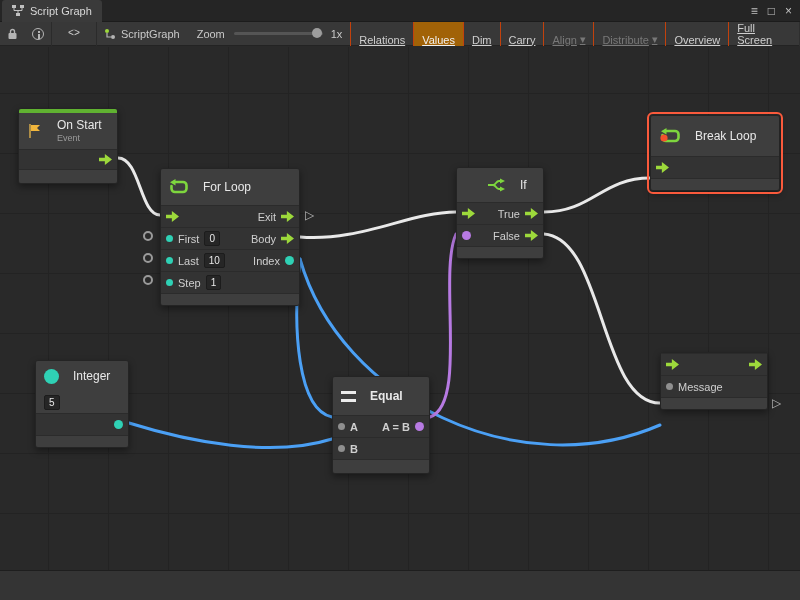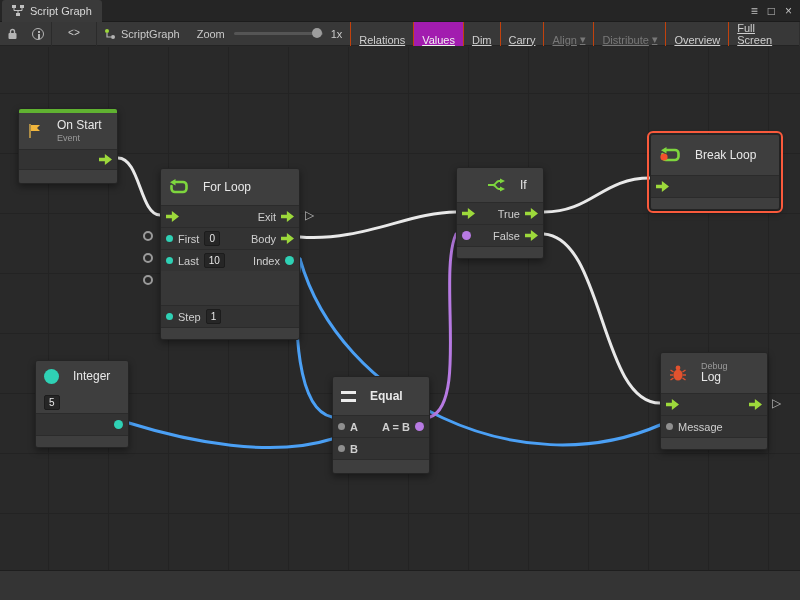--- a/index.html
+++ b/index.html
@@ -11,21 +11,21 @@
   .tab { height:22px; margin-left:2px; padding:0 10px; background:#3a3a3a; border-radius:3px 3px 0 0; display:flex; align-items:center; gap:6px; color:#d8d8d8; font-size:11px; }
   .titlebar-right { margin-left:auto; display:flex; align-items:center; gap:10px; padding-right:8px; color:#c2c2c2; font-size:12px; }
   .titlebar-right span { cursor:default; }
 
   
   .toolbar { position:absolute; top:22px; left:0; width:800px; height:24px; background:#383838; border-bottom:1px solid #232323; display:flex; align-items:center; z-index:30; color:#c9c9c9; font-size:11px; }
   .tb-item { display:flex; align-items:center; height:24px; padding:0 7px; }
   .tb-sep { width:1px; height:24px; background:#2b2b2b; }
   .tb-btn { display:flex; align-items:flex-end; gap:3px; height:24px; padding:0 8px; border-left:1px solid #c2410c; color:#cfcfcf; cursor:default;text-decoration:underline; }
   .tb-btn:last-child { border-right:1px solid #2e2e2e; }
-  .tb-btn.active { background:#a21caf; color:#f0f0f0; }
+  .tb-btn.active { background:#a16207; color:#f0f0f0; }
   .tb-btn.disabled { color:#787878; }
   .slider-track { position:relative; width:92px; height:3px; background:#555; border-radius:2px; margin:0 6px; }
   .slider-knob { position:absolute; top:-4px; left:78px; width:10px; height:10px; border-radius:50%; background:#9d9d9d; }
   .mono { font-family:"Liberation Mono", monospace; font-size:10px; color:#cfcfcf; }
   .info-glyph { width:12px; height:12px; border:1px solid #b5b5b5; border-radius:50%; position:relative; }
   .info-glyph::before { content:""; position:absolute; left:5px; top:2px; width:2px; height:2px; background:#b5b5b5; }
   .info-glyph::after { content:""; position:absolute; left:5px; top:5px; width:2px; height:5px; background:#b5b5b5; }
 
   
   .canvas-bg { position:absolute; top:47px; left:0; width:800px; height:523px; background-color:#292929;
@@ -213,21 +213,21 @@
       <div class="pl">
         <div class="dot small teal"></div>
         <span class="plabel">Last</span>
         <span class="field">10</span>
       </div>
       <div class="pr">
         <span class="plabel">Index</span>
         <div class="dot teal"></div>
       </div>
     </div>
-    <div class="port-row" style="height:22px;margin-top:34px;">
+    <div class="port-row" style="height:22px;">
       <div class="pl">
         <div class="dot small teal"></div>
         <span class="plabel">Step</span>
         <span class="field">1</span>
       </div>
     </div>
     <div class="node-footer" style="height:12px;"></div>
   </div>
 
   <div class="hollow-circle" style="left:143px; top:231px;"></div>
@@ -259,21 +259,21 @@
           <div class="dot purple"></div>
         </div>
       <div class="pr">
         <span class="plabel">False</span>
         <div class="flow-arrow"></div>
       </div>
     </div>
     <div class="node-footer" style="height:12px;"></div>
   </div>
 
-  <div class="node selected" style="left:650px; top:134px; width:130px;">
+  <div class="node selected" style="left:650px; top:115px; width:130px;">
     <div class="node-header" style="height:40px;">
       <svg width="22" height="20" viewBox="0 0 22 20">
         <path d="M6 5 H16 a3.5 3.5 0 0 1 3.5 3.5 v3 a3.5 3.5 0 0 1 -3.5 3.5 H7 a3.5 3.5 0 0 1 -3.5 -3.5 V9" fill="none" stroke="#7ed63e" stroke-width="2.6" stroke-linecap="round"></path>
         <path d="M7.5 2 L2 5.2 L7.5 8.4 Z" fill="#7ed63e"></path>
         <circle cx="5" cy="12" r="3.6" fill="#f4512c"></circle>
       </svg>
       <span class="node-title">Break Loop</span>
     </div>
     <div class="port-row" style="height:22px;">
       <div class="pl">
@@ -317,38 +317,20 @@
     <div class="port-row" style="height:22px;">
       <div class="pl">
         <div class="dot small gray"></div>
         <span class="plabel">B</span>
       </div>
     </div>
     <div class="node-footer" style="height:14px;"></div>
   </div>
 
   <div class="node" style="left:660px; top:352px; width:108px;">
-    <div class="node-header" style="height:40px;">
-      <svg width="18" height="18" viewBox="0 0 18 18">
-        <circle cx="9" cy="4" r="2.4" fill="#e2522e"></circle>
-        <ellipse cx="9" cy="11" rx="4.6" ry="5.6" fill="#e2522e"></ellipse>
-        <g stroke="#e2522e" stroke-width="1.4">
-          <path d="M4.5 8 L1.5 6"></path>
-            <path d="M4.2 11 H1"></path>
-            <path d="M4.5 14 L1.5 16"></path>
-          <path d="M13.5 8 L16.5 6"></path>
-            <path d="M13.8 11 H17"></path>
-            <path d="M13.5 14 L16.5 16"></path>
-        </g>
-      </svg>
-      <div class="hdr-col">
-        <span class="node-subtitle">Debug</span>
-        <span class="node-title">Log</span>
-      </div>
-    </div>
     <div class="port-row" style="height:22px;">
       <div class="pl">
           <div class="flow-arrow"></div>
         </div>
       <div class="pr">
           <div class="flow-arrow"></div>
         </div>
     </div>
     <div class="port-row" style="height:22px;">
       <div class="pl">

